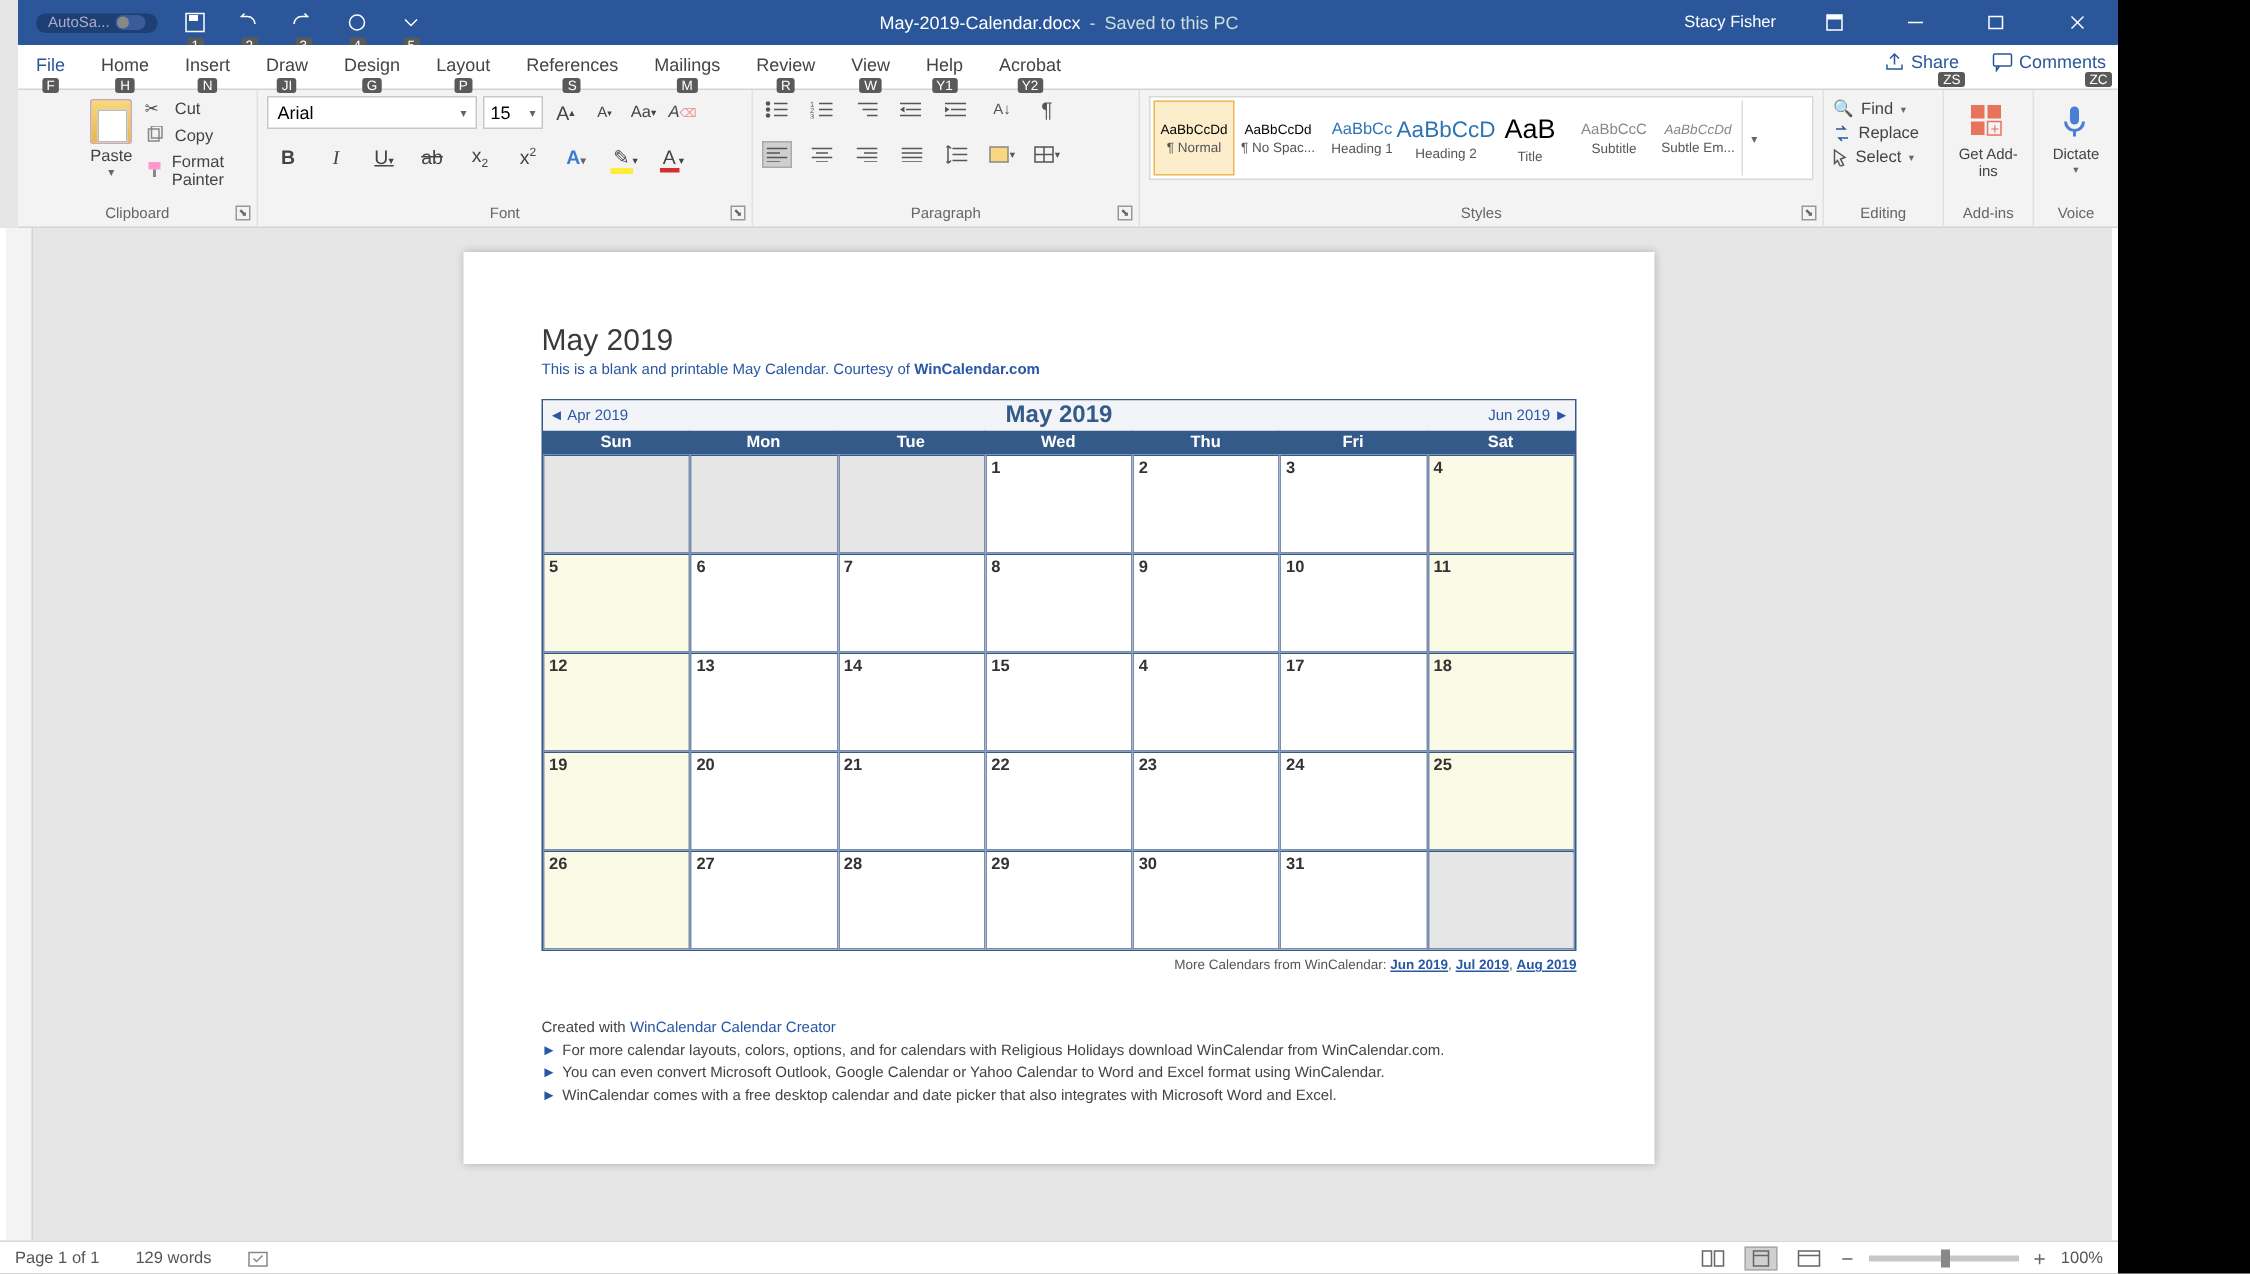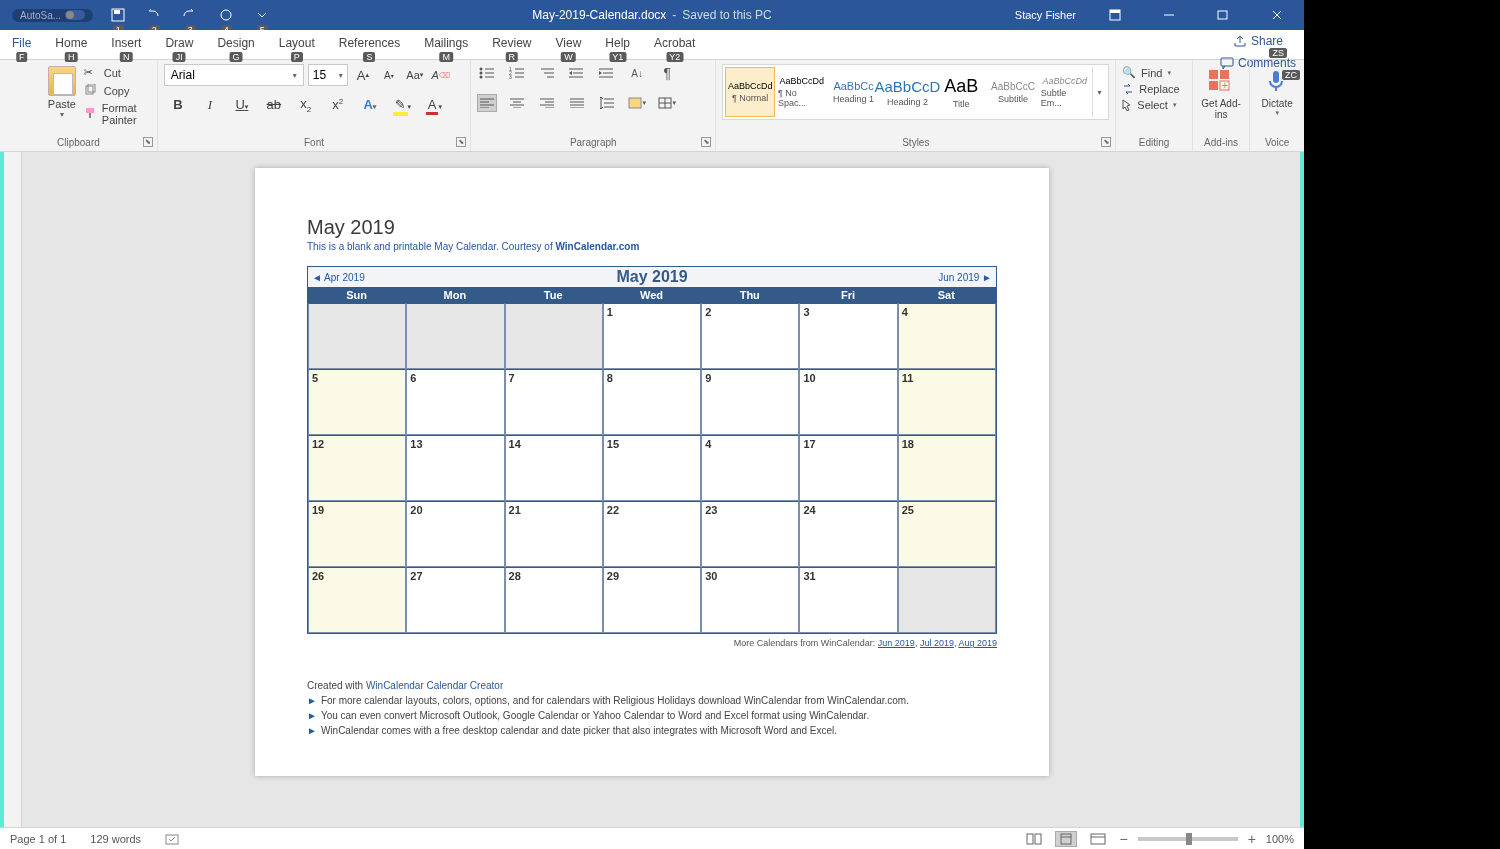--- a/index.html
+++ b/index.html
@@ -1,17 +1,17 @@
 <!DOCTYPE html>
 <html><head>
 <meta charset="utf-8">
 <style>
 * { box-sizing: border-box; margin: 0; padding: 0; }
 body { font-family: "Segoe UI", Arial, sans-serif; font-size: 11px; background: #000; overflow: hidden; width: 1500px; height: 849px; }
-.app { width: 1304px; height: 849px; background: #e6e6e6; position: relative; }
+.app { width: 1412px; height: 849px; background: #e6e6e6; position: relative; padding-left: 12px; }
 
 
 .titlebar { height: 30px; background: #2b579a; color: #fff; display: flex; align-items: center; }
 .titlebar .qat { display: flex; align-items: center; gap: 14px; padding-left: 12px; }
 .autosave { background: #1e3f73; border-radius: 9px; padding: 1px 8px; font-size: 10px; color: #aac; display:flex; align-items:center; gap:4px;}
 .autosave .pill { width:20px; height:10px; border-radius:5px; background:#3a5a9a; position:relative;}
 .autosave .pill::after{content:"";width:8px;height:8px;border-radius:50%;background:#888;position:absolute;left:1px;top:1px;}
 .qat-item { display:flex; flex-direction:column; align-items:center; color:#fff; font-size:9px; position:relative; width:22px; }
 .qat-item .ic { width:16px; height:16px; display:flex; align-items:center; justify-content:center; }
 .qat-item .k { position:absolute; top:18px; background:#5a5a5a; color:#fff; font-size:9px; padding:0 3px; border-radius:2px;}
@@ -22,21 +22,21 @@
 .user { font-size:11px; padding:0 8px; }
 .winbtn { width:46px; height:30px; display:flex; align-items:center; justify-content:center; color:#fff; font-size:11px;}
 
 
 .ribbon-tabs { height: 30px; background: #fff; display:flex; align-items:flex-start; border-bottom:1px solid #d4d4d4; position:relative;}
 .rtab { padding: 6px 12px 0; font-size:12px; color:#444; position:relative; height:30px;}
 .rtab.file { color:#2b579a; font-weight:400;}
 .rtab .k { position:absolute; left:50%; transform:translateX(-50%); top:22px; background:#5a5a5a; color:#fff; font-size:9px; padding:0 3px; border-radius:2px;}
 .rtab.tell { display:flex; align-items:center; gap:6px; color:#777; flex:0 0 auto; padding-top:6px;}
 .rtab.tell .bulb { width:14px;height:14px; }
-.ribbon-right { position:absolute; right:8px; top:4px; display:flex; gap:8px; align-items:center;flex-direction:column;}
+.ribbon-right { position:absolute; right:8px; top:4px; display:flex; gap:22px; align-items:center;}
 .ribbon-right .link { color:#2b579a; font-size:12px; display:flex; align-items:center; gap:4px; position:relative;}
 .ribbon-right .link .k { position:absolute; right:-4px; top:14px; background:#5a5a5a; color:#fff; font-size:9px; padding:0 3px; border-radius:2px;}
 
 
 .ribbon { height: 92px; background:#f3f3f3; border-bottom:1px solid #d4d4d4; display:flex; }
 .group { border-right:1px solid #e1e1e1; display:flex; flex-direction:column; position:relative; padding:4px 6px 0;}
 .group-label { text-align:center; font-size:10px; color:#666; padding:2px 0 3px; margin-top:auto;}
 .group .dlaunch { position:absolute; right:4px; bottom:4px; width:10px; height:10px; border:1px solid #999; font-size:7px; color:#666; display:flex; align-items:center; justify-content:center;}
 
 
@@ -86,21 +86,21 @@
 .addingrp { width:60px;}
 .voicegrp { width:56px;}
 .bigbtn { display:flex; flex-direction:column; align-items:center; padding-top:4px;}
 .bigbtn .ic { width:28px; height:28px;}
 .bigbtn .lbl { font-size:10px; color:#444; text-align:center; line-height:11px; margin-top:2px;}
 
 
 .collapse { position:absolute; right:6px; bottom:4px; color:#666; font-size:10px;}
 
 
-.docarea { position:absolute; top:152px; left:0; right:0; bottom:22px; background:#5eead4; overflow:hidden;}
+.docarea { position:absolute; top:152px; left:0; right:0; bottom:22px; background:#ffffff; overflow:hidden;}
 .docarea-inner { position:absolute; left:4px; right:4px; top:0; bottom:0; background:#e6e6e6; overflow:auto;}
 .ruler-v { position:absolute; left:0; top:0; width:18px; bottom:0; background:#f3f3f3; border-right:1px solid #d4d4d4;}
 .page { width:794px; min-height:608px; background:#fff; margin:16px auto 30px; box-shadow:0 0 6px rgba(0,0,0,.25); padding:48px 52px 40px; position:relative;}
 
 .doc-title { font-family:Arial; font-size:20px; color:#3a3a3a; margin-bottom:2px;}
 .doc-sub { font-size:10px; color:#2857a3;}
 .doc-sub a { color:#2857a3; font-weight:bold; text-decoration:none;}
 
 .cal { margin-top:14px; border:1px solid #345a8a;}
 .cal-hdr { display:flex; align-items:center; height:20px; background:#f2f4f8; font-size:10px;}
@@ -111,21 +111,21 @@
 .cal-days { display:flex; background:#345a8a; color:#fff; font-weight:bold;}
 .cal-days div { flex:1; text-align:center; font-size:11px; padding:2px 0; border-right:1px solid #345a8a;}
 .cal-grid { }
 .cal-row { display:flex; height:66px;}
 .cal-cell { flex:1; border:1px solid #7a8fb0; border-top:1px solid #345a8a; position:relative; background:#fff;}
 .cal-cell.pad { background:#e6e6e6;}
 .cal-cell.wkend { background:#fbfae6;}
 .cal-cell .num { position:absolute; left:3px; top:2px; font-size:11px; font-weight:bold; color:#333;}
 
 .more-cal { text-align:right; font-size:9px; color:#555; margin-top:4px;}
-.more-cal a { color:#2857a3; text-decoration:underline;}
+.more-cal a { color:#2857a3; text-decoration:underline;font-weight:bold;}
 
 .created { margin-top:32px; font-size:10px; color:#444;}
 .created a { color:#2857a3; text-decoration:none;}
 .bul { font-size:10px; color:#444; margin-top:4px;}
 .bul .tri { color:#2857a3; margin-right:4px;}
 
 
 .status { position:absolute; left:0; right:0; bottom:0; height:22px; background:#ffffff; border-top:1px solid #d4d4d4; display:flex; align-items:center; font-size:11px; color:#555; padding:0 10px;}
 .status .sp { margin-right:24px;}
 .status-right { margin-left:auto; display:flex; align-items:center; gap:10px;}

